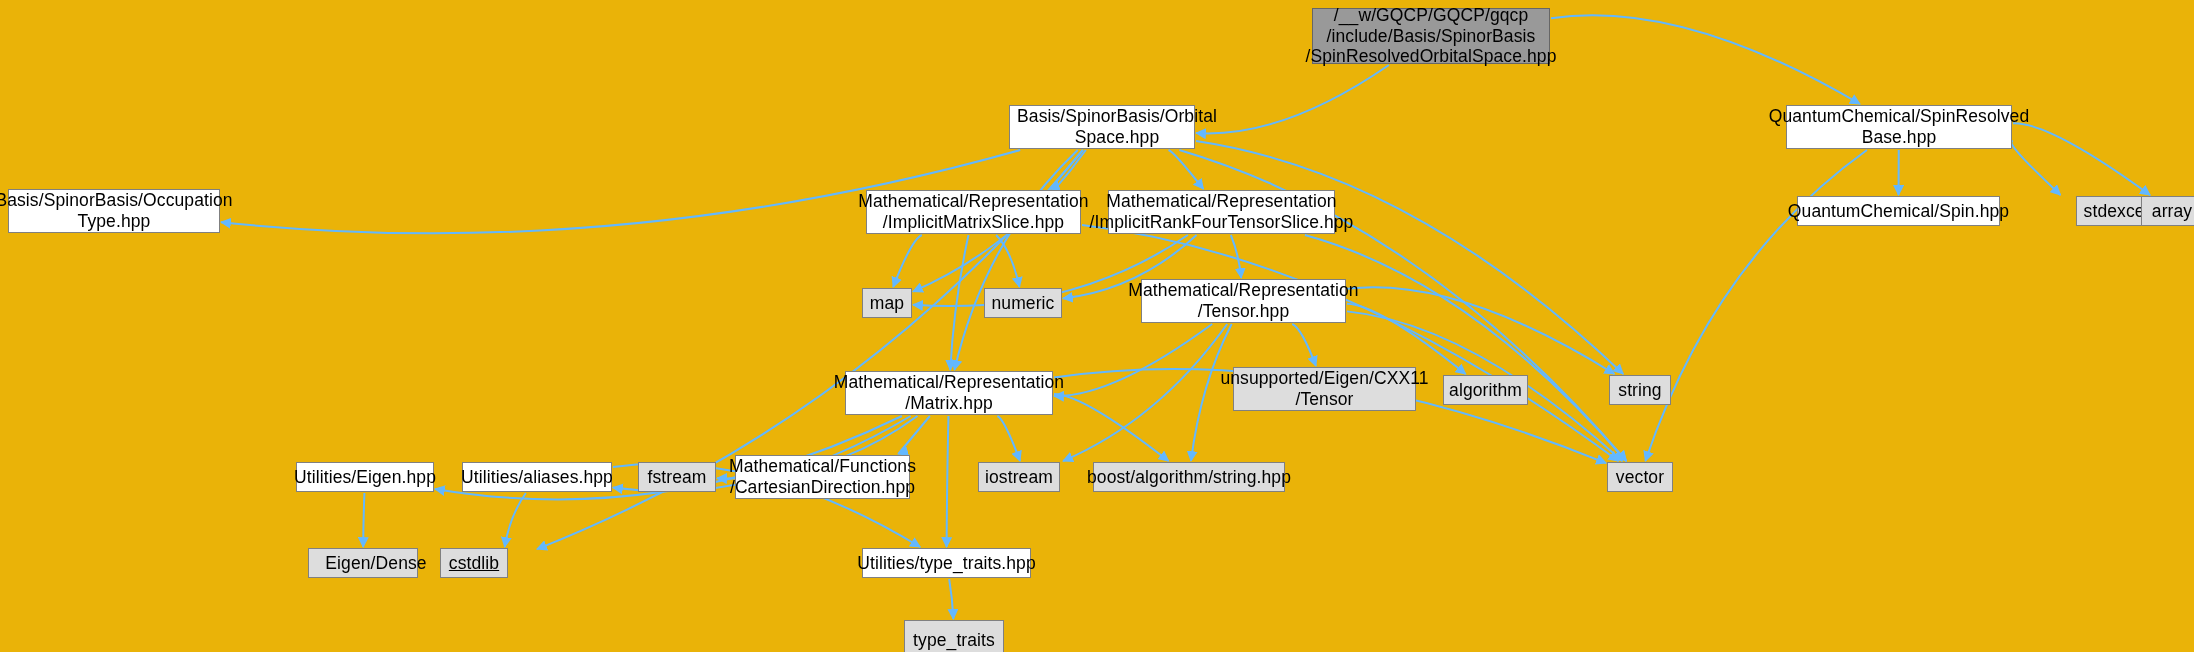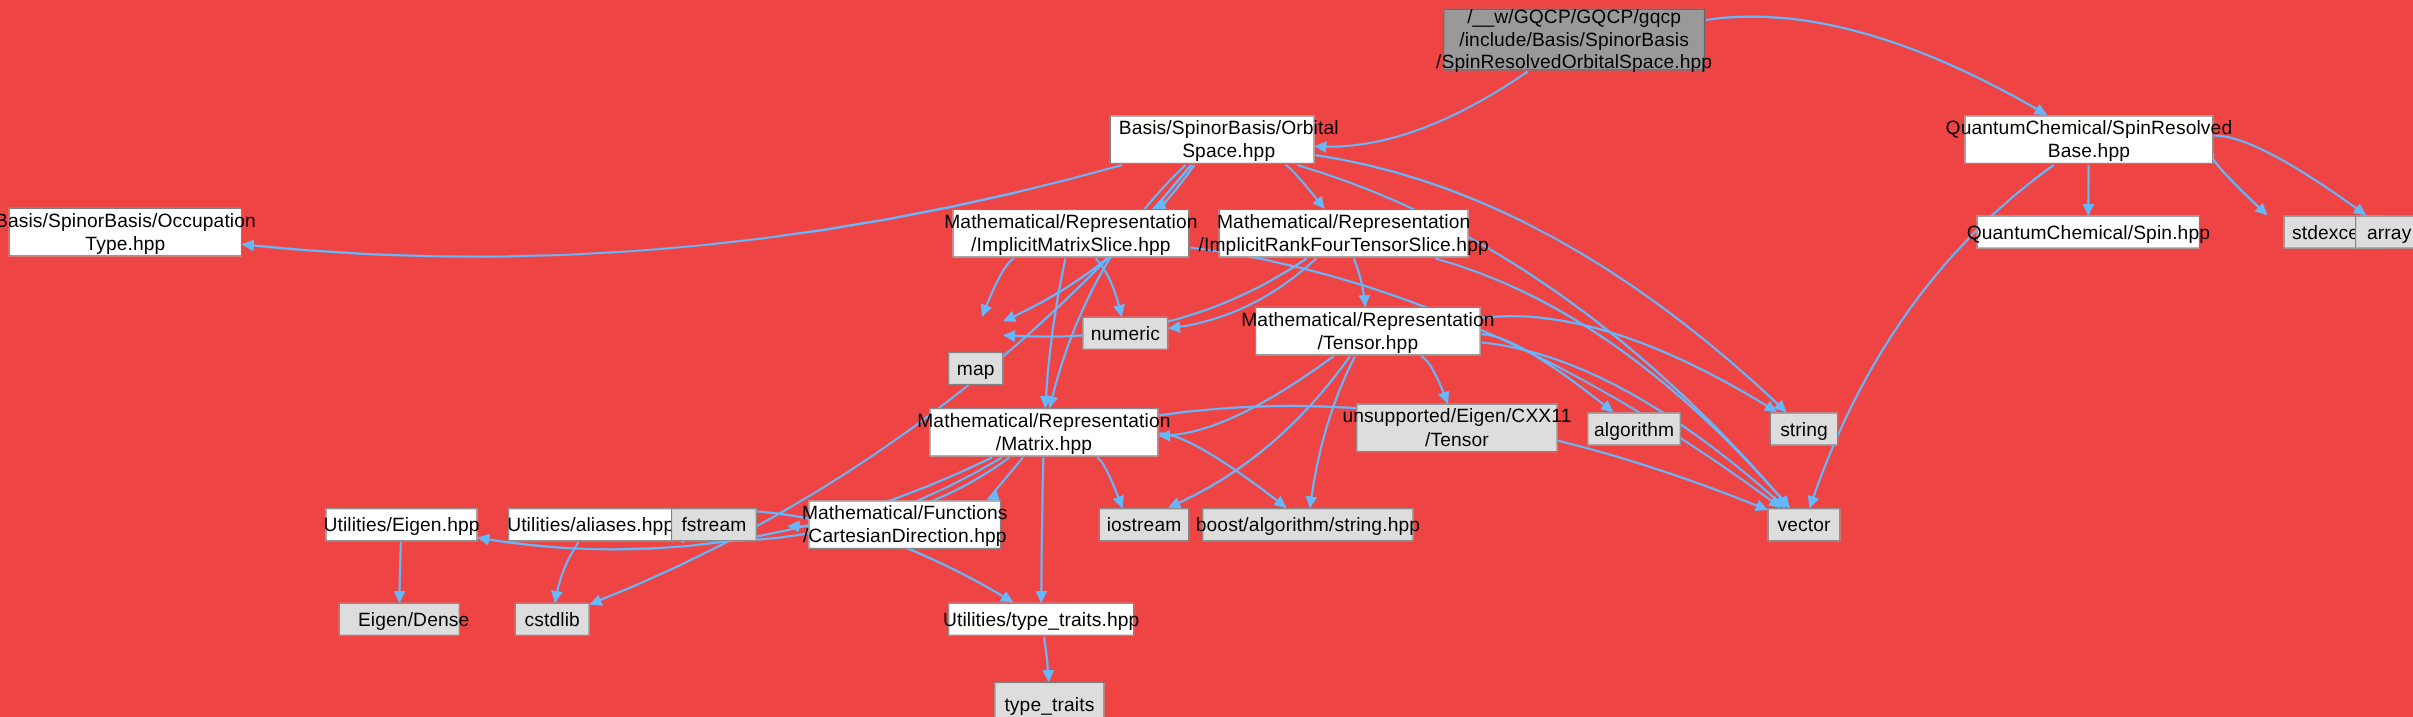--- a/index.html
+++ b/index.html
@@ -5,21 +5,21 @@
 <style>
   html, body {
     margin: 0;
     padding: 0;
     background: #000000;
   }
   #graph {
     position: relative;
     width: 2194px;
     height: 652px;
-    background: #ef4444;
+    background: #eab308;
     font-family: "Liberation Sans", sans-serif;
     overflow: hidden;
   }
   #edges {
     position: absolute;
     left: 0;
     top: 0;
     width: 2194px;
     height: 652px;
     pointer-events: none;
@@ -109,36 +109,36 @@
 Base.hpp</div>
       <div class="node hdr" style="left: 8px; top: 189px; width: 212px; height: 44px;">Basis/SpinorBasis/Occupation
 Type.hpp</div>
       <div class="node hdr" style="left: 1797px; top: 196px; width: 203px; height: 30px;">QuantumChemical/Spin.hpp</div>
       <div class="node sys" style="left: 2032px; top: 196px; width: 91px; height: 30px; margin-left: 44px;">stdexcept</div>
       <div class="node sys" style="left: 2141px; top: 196px; width: 62px; height: 30px;">array</div>
       <div class="node hdr" style="left: 866px; top: 190px; width: 215px; height: 44px;">Mathematical/Representation
 /ImplicitMatrixSlice.hpp</div>
       <div class="node hdr" style="left: 1108px; top: 190px; width: 227px; height: 44px;">Mathematical/Representation
 /ImplicitRankFourTensorSlice.hpp</div>
-      <div class="node sys" style="left: 862px; top: 288px; width: 50px; height: 30px; margin-top: 32px;">map</div>
+      <div class="node sys" style="left: 862px; top: 288px; width: 50px; height: 30px;">map</div>
       <div class="node sys" style="left: 984px; top: 288px; width: 78px; height: 30px;">numeric</div>
       <div class="node hdr" style="left: 1141px; top: 279px; width: 205px; height: 44px;">Mathematical/Representation
 /Tensor.hpp</div>
       <div class="node sys" style="left: 1233px; top: 367px; width: 183px; height: 44px;">unsupported/Eigen/CXX11
 /Tensor</div>
       <div class="node sys" style="left: 1443px; top: 375px; width: 85px; height: 30px;">algorithm</div>
       <div class="node sys" style="left: 1609px; top: 375px; width: 62px; height: 30px;">string</div>
       <div class="node hdr" style="left: 845px; top: 371px; width: 208px; height: 44px;">Mathematical/Representation
 /Matrix.hpp</div>
       <div class="node hdr" style="left: 296px; top: 462px; width: 138px; height: 30px;">Utilities/Eigen.hpp</div>
       <div class="node hdr" style="left: 462px; top: 462px; width: 150px; height: 30px;">Utilities/aliases.hpp</div>
-      <div class="node sys" style="left: 610px; top: 462px; width: 78px; height: 30px;">fstream</div>
+      <div class="node sys" style="left: 638px; top: 462px; width: 78px; height: 30px;">fstream</div>
       <div class="node hdr" style="left: 735px; top: 455px; width: 175px; height: 44px;">Mathematical/Functions
 /CartesianDirection.hpp</div>
-      <div class="node sys" style="left: 999px; top: 462px; width: 82px; height: 30px;">iostream</div>
+      <div class="node sys" style="left: 978px; top: 462px; width: 82px; height: 30px;">iostream</div>
       <div class="node sys" style="left: 1093px; top: 462px; width: 192px; height: 30px;">boost/algorithm/string.hpp</div>
       <div class="node sys" style="left: 1607px; top: 462px; width: 66px; height: 30px;">vector</div>
       <div class="node sys" style="left: 308px; top: 548px; width: 110px; height: 30px; padding-left: 32px;">Eigen/Dense</div>
-      <div class="node sys" style="left: 468px; top: 548px; width: 68px; height: 30px;">cstdlib</div>
+      <div class="node sys" style="left: 440px; top: 548px; width: 68px; height: 30px; text-decoration: underline;">cstdlib</div>
       <div class="node hdr" style="left: 862px; top: 548px; width: 169px; height: 30px;">Utilities/type_traits.hpp</div>
       <div class="node sys" style="left: 904px; top: 620px; width: 100px; height: 41px;">type_traits</div>
     </div>
 </div>
 
 </body></html>

